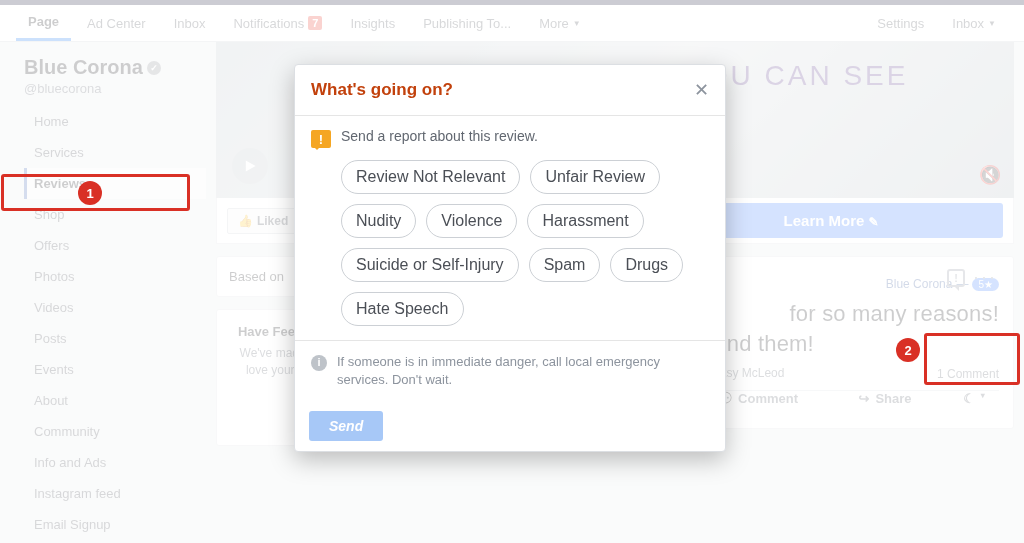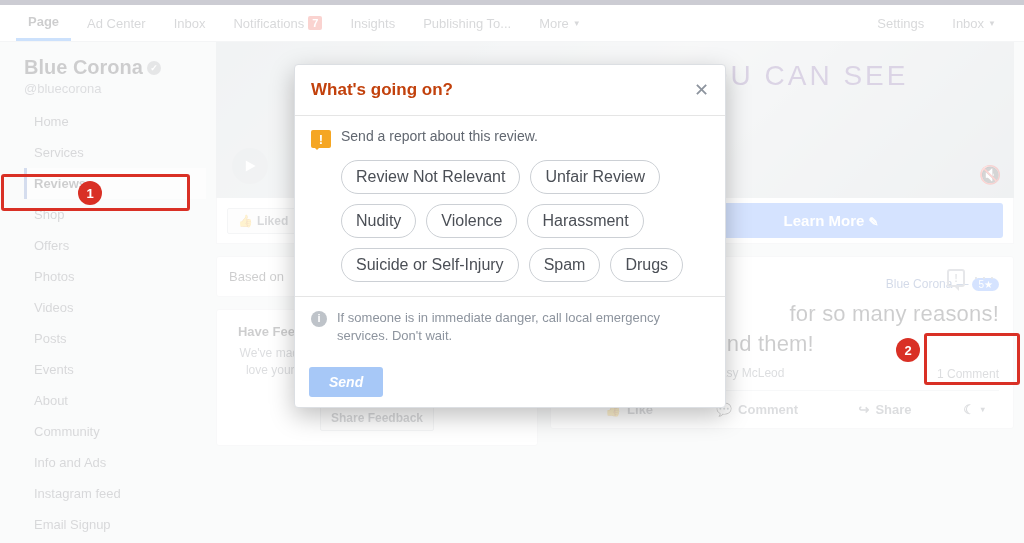--- a/index.html
+++ b/index.html
@@ -43,21 +43,21 @@
   .share-fb-btn { display: inline-block; border: 1px solid #ccd0d5; background: #f5f6f7; padding: 5px 10px; font-size: 12px; font-weight: 600; color: #4b4f56; border-radius: 2px; cursor: pointer; }
 
   .rightcol { flex: 1; }
   .review-card { background: #fff; border: 1px solid #dddfe2; border-radius: 3px; padding: 12px 14px 0; position: relative; }
   .review-top-meta { color: #385898; font-size: 12px; display: flex; align-items: center; gap: 4px; height: 30px; justify-content: flex-end; }
   .star-badge { background: #4080ff; color: #fff; font-size: 10px; padding: 1px 6px; border-radius: 10px; }
   .review-text { font-size: 22px; color: #1c1e21; line-height: 1.35; font-weight: 400; letter-spacing: 0.2px; }
   .likes-row { display: flex; justify-content: space-between; color: #616770; font-size: 12px; padding: 8px 0; align-items: center; }
   .like-icon { width: 16px; height: 16px; background: #1877f2; border-radius: 50%; display: inline-flex; align-items: center; justify-content: center; color: #fff; font-size: 9px; margin-right: 4px; }
   .action-row { border-top: 1px solid #dadde1; display: flex; height: 38px; }
-  .act { flex: 1; display: flex; align-items: center; justify-content: center; gap: 6px; color: #616770; font-size: 13px; font-weight: 600; cursor: pointer; }
+  .act { flex: 1; display: flex; justify-content: center; gap: 6px; color: #616770; font-size: 13px; font-weight: 600; cursor: pointer; }
   .act-settings { flex: 0 0 50px; }
 
   .report-ellipsis-box { position: absolute; right: 8px; top: 4px; display: flex; align-items: center; gap: 8px; color: #8d949e; padding: 6px 8px; }
   .speech-report-icon { width: 18px; height: 18px; border: 2px solid #8d949e; border-radius: 3px; position: relative; display: flex; align-items: center; justify-content: center; font-size: 11px; font-weight: bold; }
   .speech-report-icon::after { content: ''; position: absolute; bottom: -6px; left: 4px; border: 3px solid transparent; border-top-color: #8d949e; border-right-color: #8d949e; }
 
   
   .anno { position: absolute; width: 24px; height: 24px; border-radius: 50%; background: #d93025; color: #fff; font-weight: bold; display: flex; align-items: center; justify-content: center; font-size: 13px; z-index: 50; }
   .anno-box { position: absolute; border: 3px solid #d93025; border-radius: 3px; z-index: 45; pointer-events: none; }
 
@@ -238,20 +238,21 @@
   </div>
   <div class="reasons">
     <div class="reason-chip">Review Not Relevant</div>
     <div class="reason-chip">Unfair Review</div>
     <div class="reason-chip">Nudity</div>
     <div class="reason-chip">Violence</div>
     <div class="reason-chip">Harassment</div>
     <div class="reason-chip">Suicide or Self-Injury</div>
     <div class="reason-chip">Spam</div>
     <div class="reason-chip">Drugs</div>
+    <div class="reason-chip">Hate Speech</div>
   </div>
   <div class="modal-divider"></div>
   <div class="modal-warning">
     <div class="info-icon">i</div>
     <div>If someone is in immediate danger, call local emergency services. Don't wait.</div>
   </div>
   <div class="modal-footer">
     <div class="send-btn">Send</div>
   </div>
 </div>

